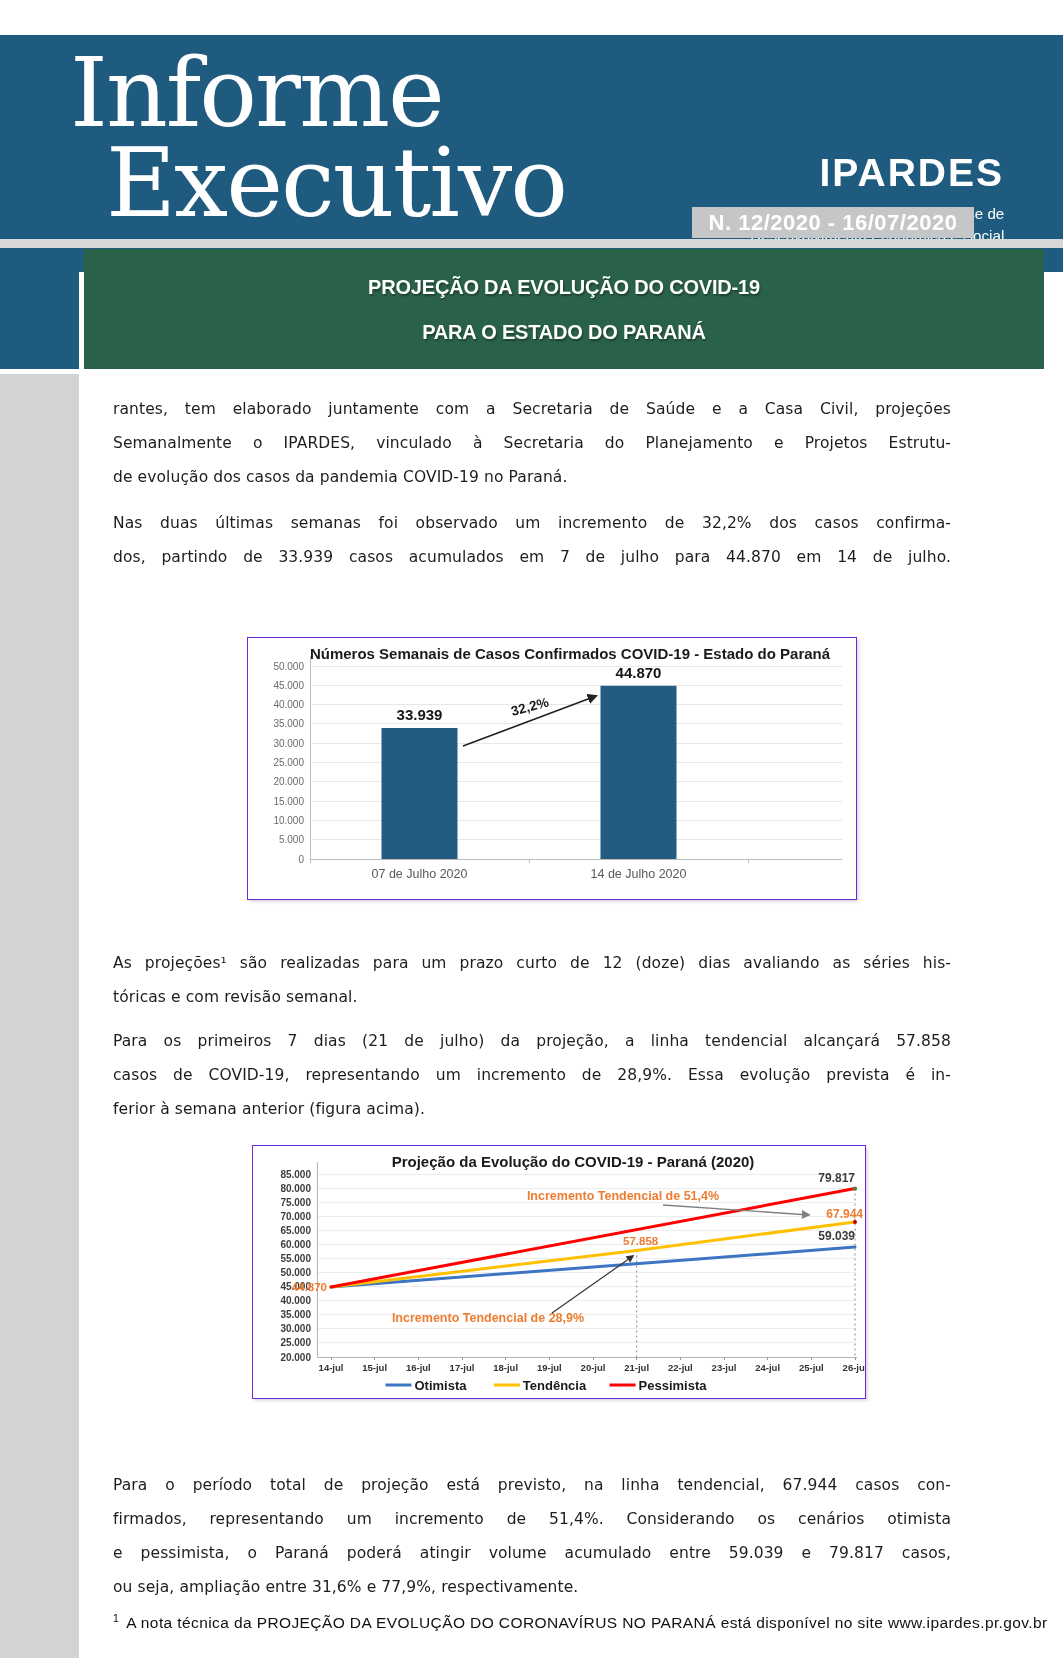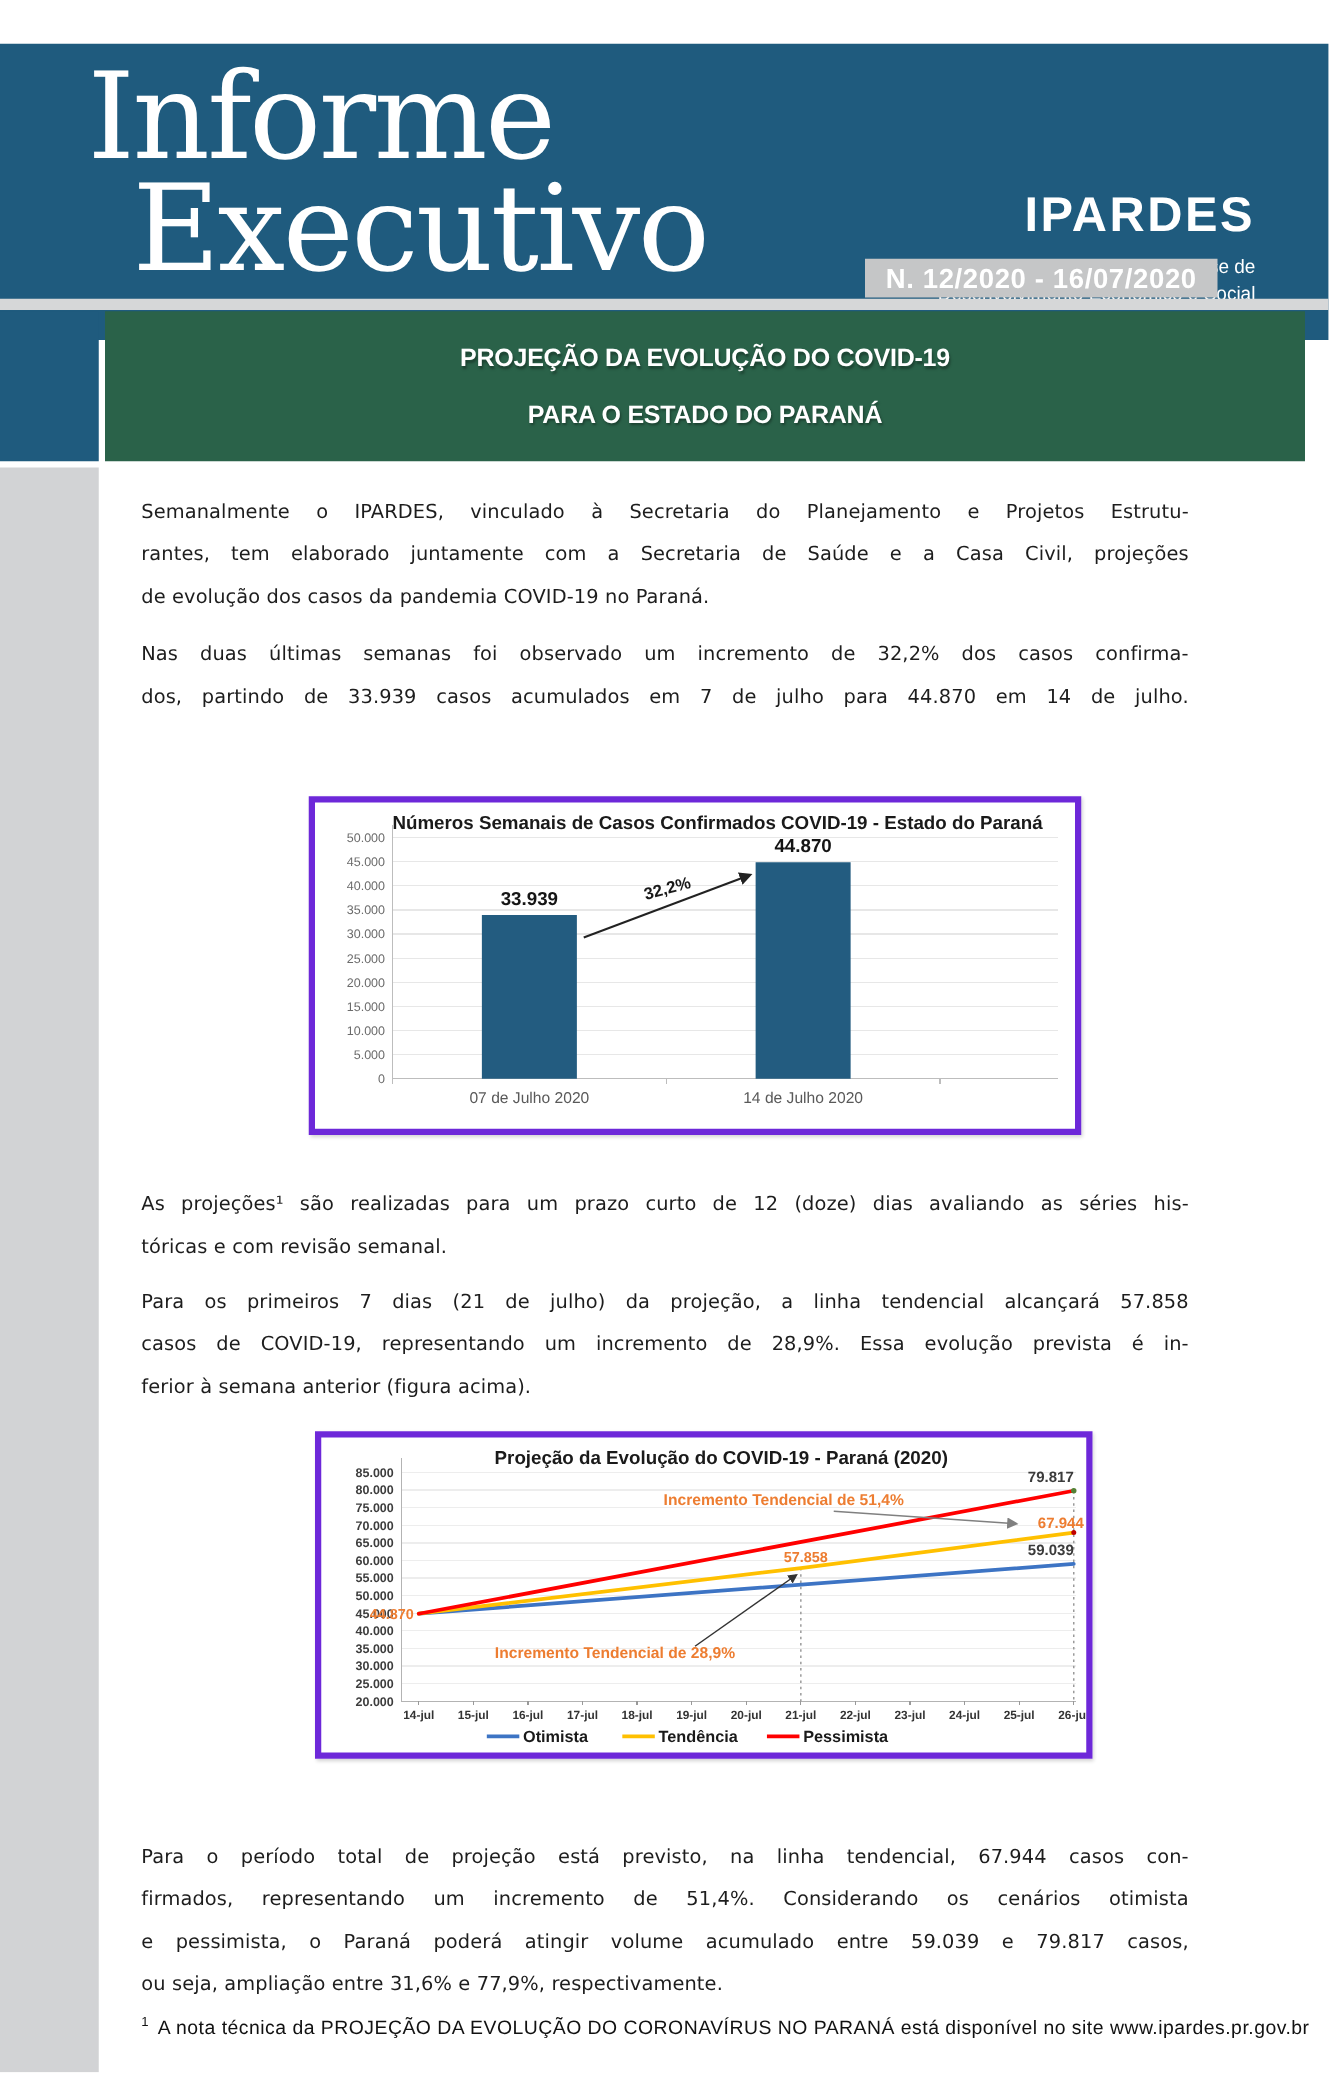--- a/index.html
+++ b/index.html
@@ -27,21 +27,21 @@
           color:#fff;text-align:center;font-family:"Liberation Sans",sans-serif;
           font-weight:bold;font-size:20px;line-height:45px;padding-top:16px;box-sizing:border-box;
           text-shadow:1px 2px 2px rgba(0,0,0,.35);letter-spacing:-.2px;}
   
   .para{position:absolute;left:113px;width:838px;font-size:15.5px;line-height:34px;
         color:#1d1d1d;letter-spacing:.1px;}
   .tline{white-space:nowrap;}
   .tline.just{white-space:normal;text-align:justify;text-align-last:justify;}
   .p1{top:392px;} .p2{top:506px;} .p3{top:946px;} .p4{top:1024px;} .p5{top:1468px;}
   
-  .chartbox{position:absolute;background:#fff;border:5px solid #6d28d9;
+  .chartbox{position:absolute;background:#fff;border:1px solid #6d28d9;
             box-shadow:1.5px 1.5px 3px rgba(0,0,0,.18);}
   .cb1{left:247px;top:637px;width:608px;height:261px;}
   .cb2{left:252px;top:1145px;width:612px;height:252px;}
   .chartbox svg{display:block;width:100%;height:100%;font-family:"Liberation Sans",sans-serif;}
   
   .footnote{position:absolute;left:113px;top:1612px;width:930px;font-family:"Liberation Sans",sans-serif;
             font-size:15.5px;letter-spacing:.4px;color:#111;white-space:nowrap;}
   .footnote sup{font-size:10.5px;margin-right:7px;}
 </style>
 </head>
@@ -65,22 +65,22 @@
 
   <div class="side-blue"></div>
   <div class="side-gray"></div>
 
   <div class="banner">
     <div>PROJEÇÃO DA EVOLUÇÃO DO COVID-19</div>
     <div>PARA O ESTADO DO PARANÁ</div>
   </div>
 
   <div class="para p1">
+      <div class="tline just">rantes, tem elaborado juntamente com a Secretaria de Saúde e a Casa Civil, projeções</div>
       <div class="tline just">Semanalmente o IPARDES, vinculado à Secretaria do Planejamento e Projetos Estrutu-</div>
-      <div class="tline just">rantes, tem elaborado juntamente com a Secretaria de Saúde e a Casa Civil, projeções</div>
       <div class="tline">de evolução dos casos da pandemia COVID-19 no Paraná.</div>
     </div>
   <div class="para p2">
       <div class="tline just">Nas duas últimas semanas foi observado um incremento de 32,2% dos casos confirma-</div>
       <div class="tline just">dos, partindo de 33.939 casos acumulados em 7 de julho para 44.870 em 14 de julho.</div>
     </div>
 
   <div class="chartbox cb1">
     <svg id="chart1" viewBox="0 0 608 261">
         <defs>

